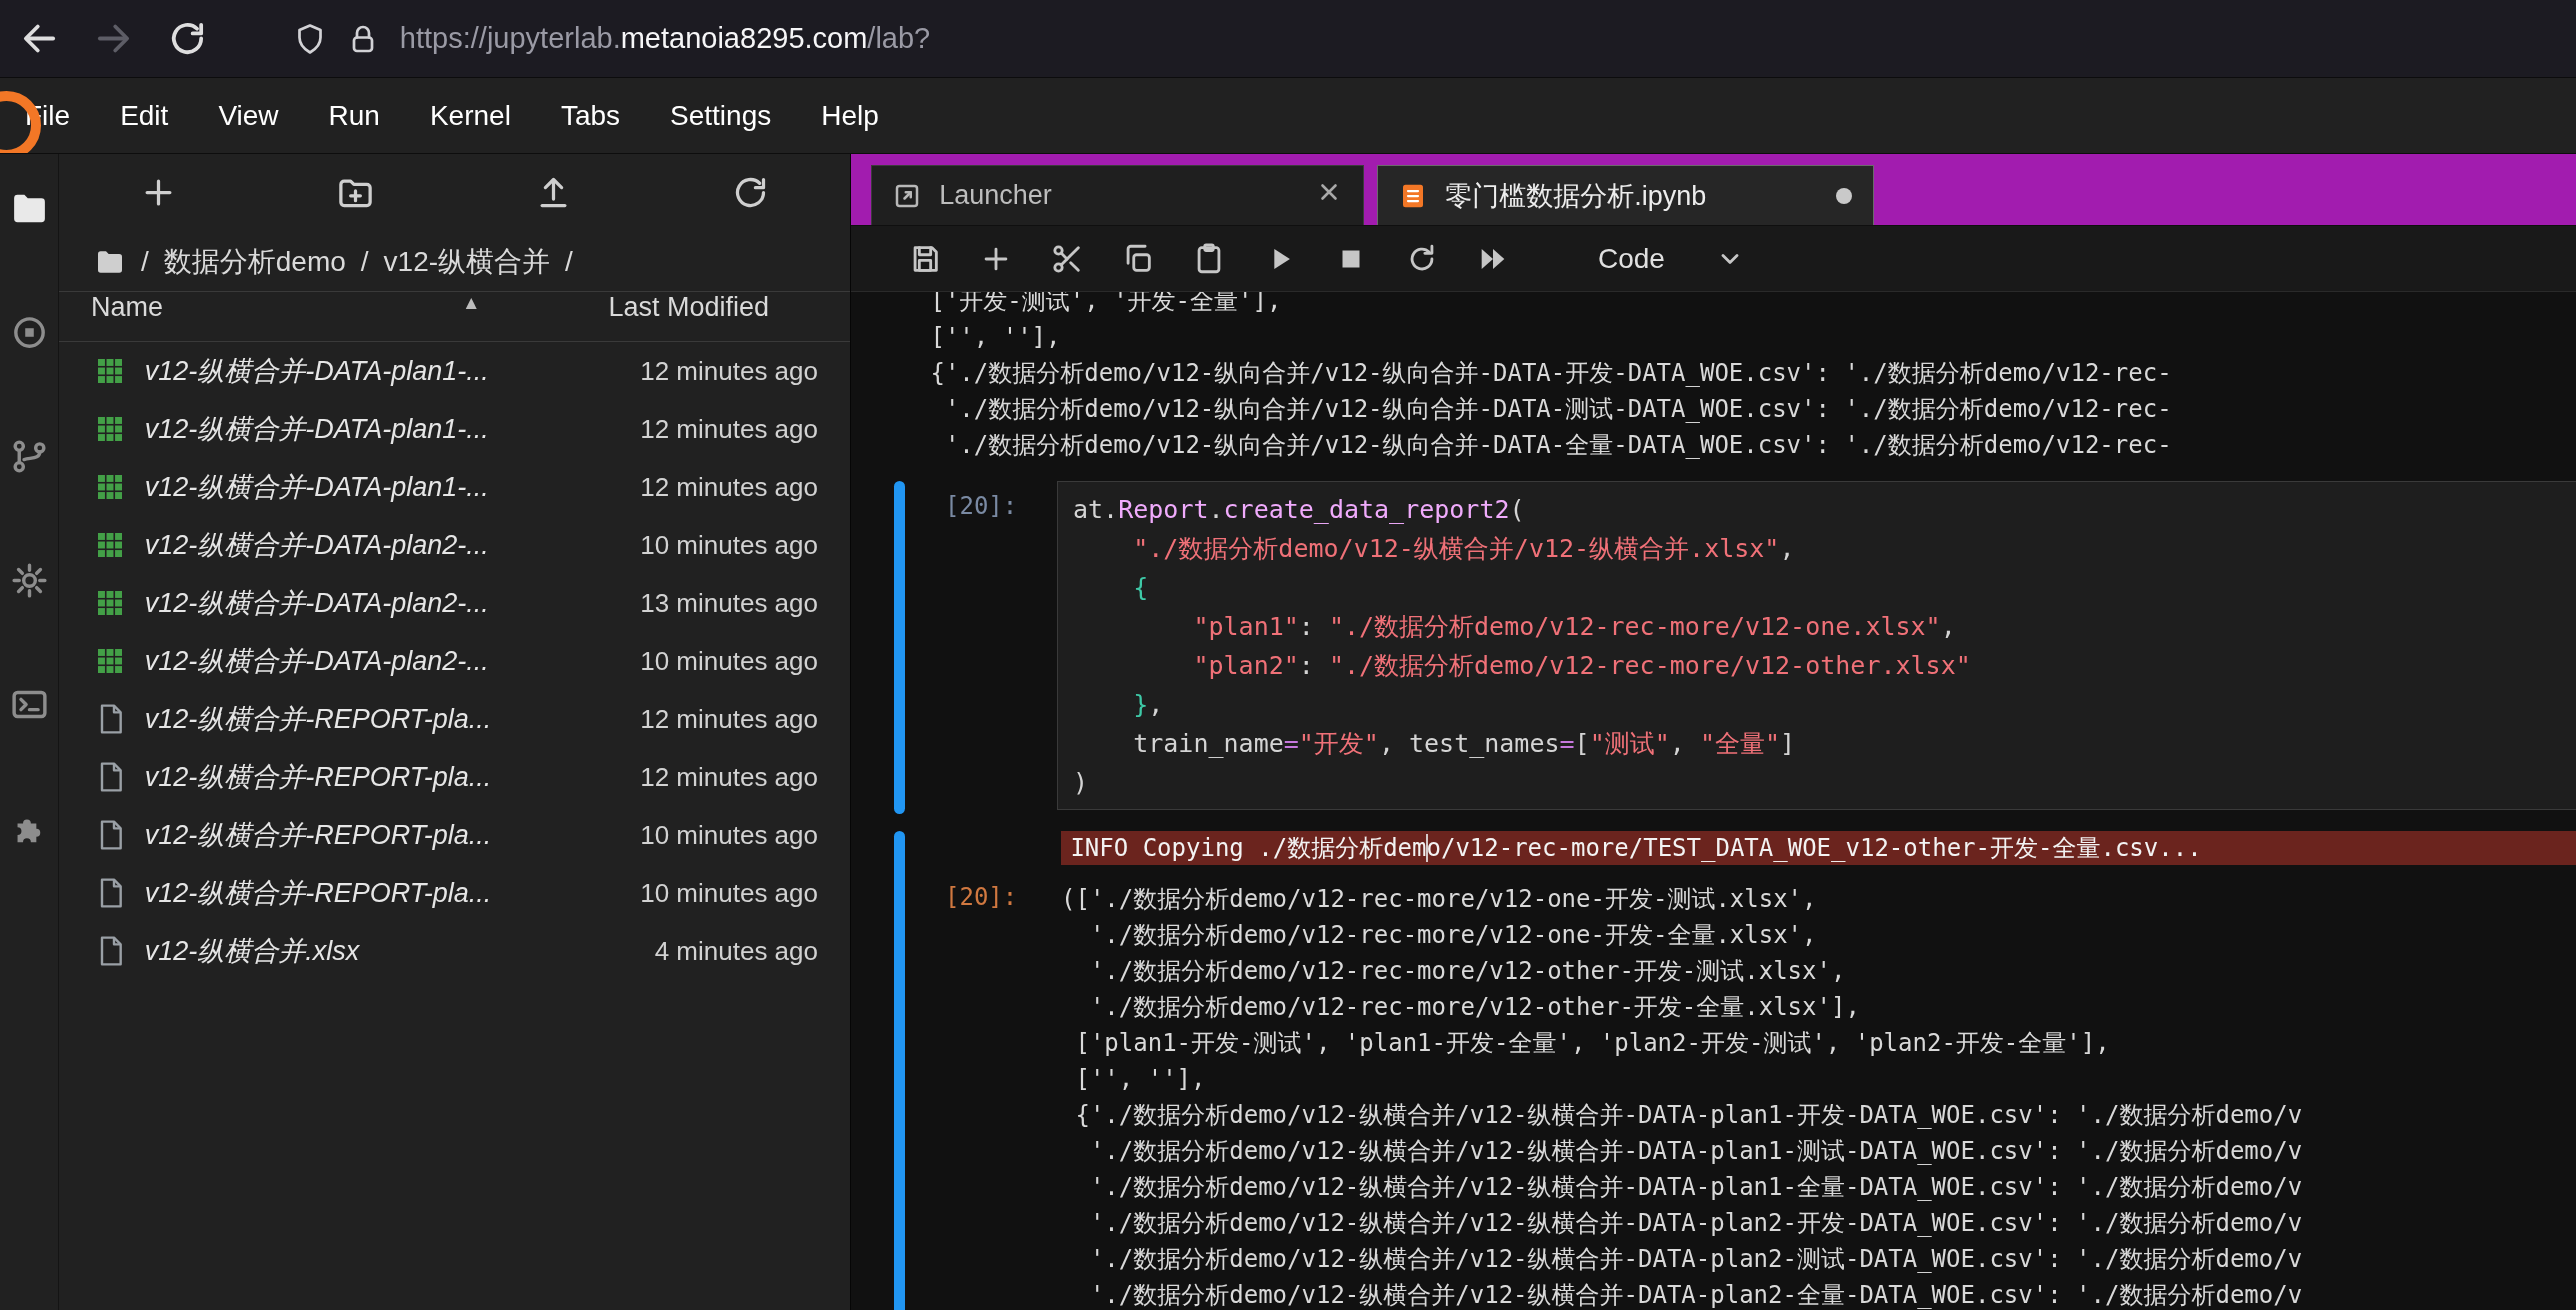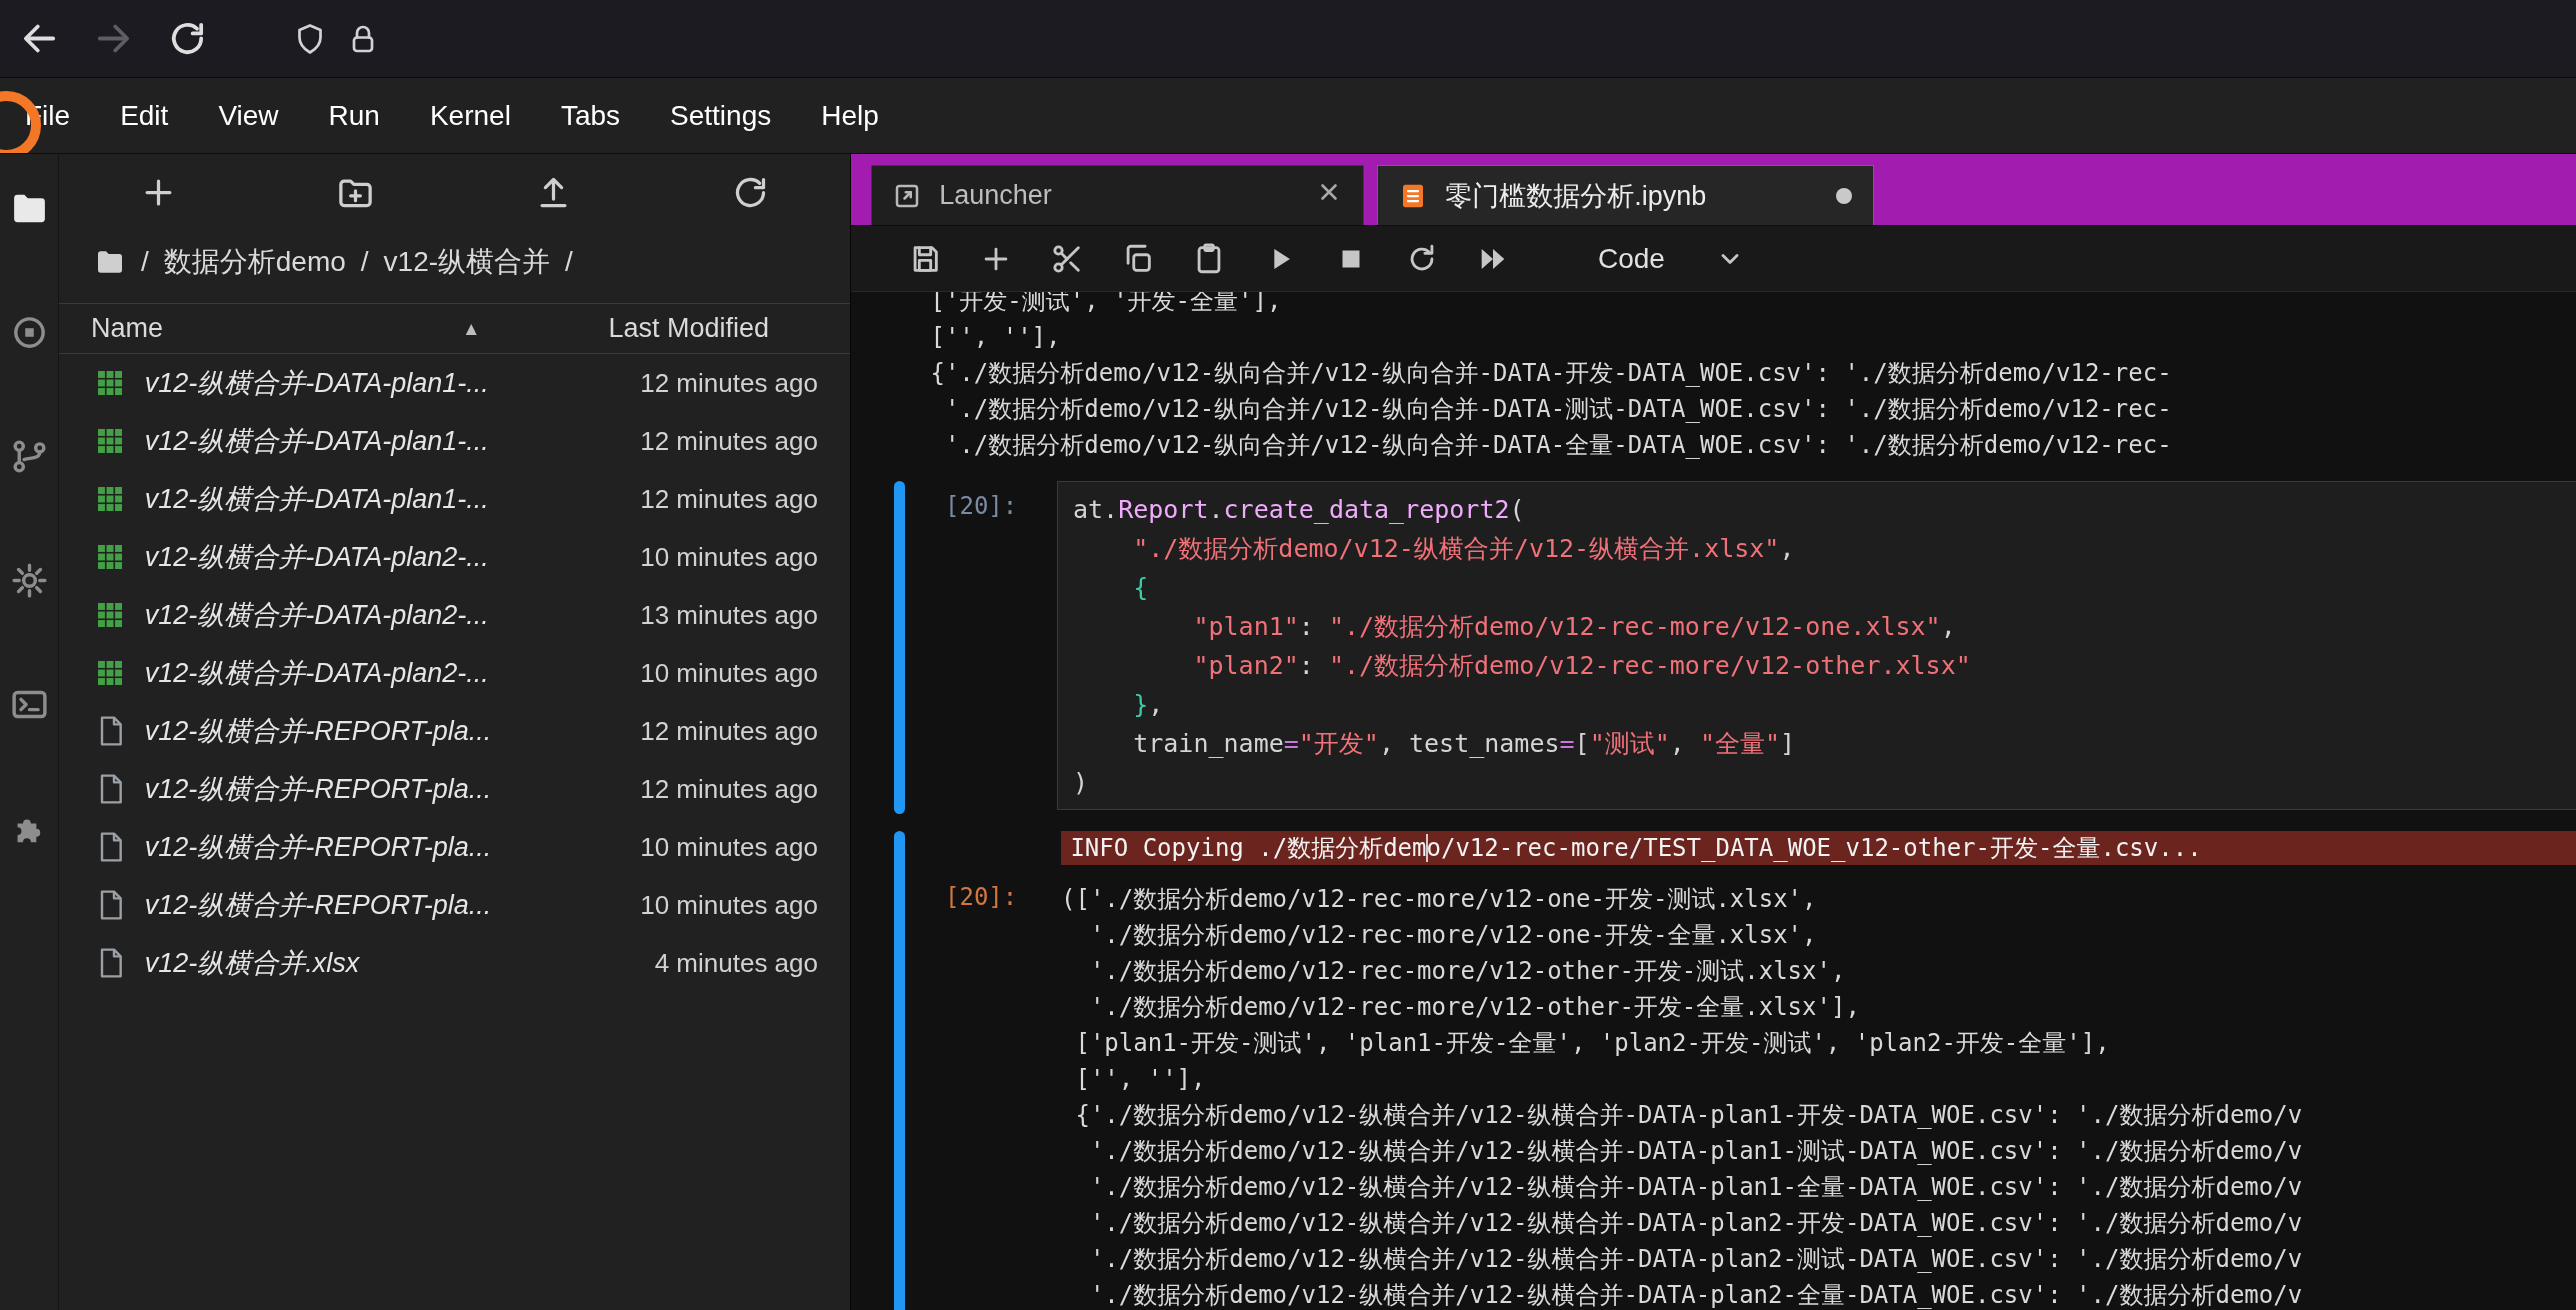--- a/index.html
+++ b/index.html
@@ -35,22 +35,22 @@
   .act-icon.active .fill{fill:#e9e9e9;stroke:none;}
   .act-icon .fillg{fill:#8d8d8d;stroke:none;}
 
   
   .file-browser{width:792px;background:#212121;border-right:1.9px solid #060606;display:flex;flex-direction:column;box-sizing:border-box;}
   .fb-toolbar{height:79px;display:flex;align-items:center;justify-content:space-between;padding:0 80px;}
   .fb-btn svg{width:39px;height:39px;stroke:#cfcfcf;stroke-width:2;fill:none;stroke-linecap:round;stroke-linejoin:round;}
   .fb-breadcrumb{height:58px;display:flex;align-items:center;gap:15px;padding:0 35px;font-size:28px;color:#dadada;}
   .fb-breadcrumb svg{width:32px;height:32px;}
   .crumb{cursor:default;}
-  .fb-header{height:49px;display:flex;align-items:center;padding:0 32px;font-size:27px;color:#dadada;
-    border-top:0.9px solid #3a3a3a;border-bottom:0.9px solid #3a3a3a;margin-top:12px;}
+  .fb-header{height:49px;display:flex;padding:0 32px;font-size:27px;color:#dadada;
+    border-top:0.9px solid #3a3a3a;border-bottom:0.9px solid #3a3a3a;}
   .fb-header .caret{font-size:18.7px;color:#bdbdbd;margin-left:299px;}
   .fb-header .spacer{flex:1;}
   .fb-header .modified{width:309px;text-align:right;padding-right:49px;box-sizing:border-box;}
   .fb-rows{flex:1;overflow:hidden;}
   .fb-row{height:58px;display:flex;align-items:center;padding:0 32px 0 35px;font-size:27px;color:#e6e6e6;}
   .fb-row .ficon{width:32px;height:32px;margin-right:18.7px;flex:none;}
   .fb-row .fname{flex:1;white-space:nowrap;overflow:hidden;font-style:italic;}
   .fb-row .ftime{width:281px;text-align:right;color:#d2d2d2;font-size:26px;white-space:nowrap;}
 
   
@@ -120,20 +120,23 @@
     </div>
     <div class="site-icons">
       <svg viewBox="0 0 24 24">
           <path d="M12 3l7 3v5c0 5-3.5 8-7 10-3.5-2-7-5-7-10V6z"></path>
         </svg>
       <svg viewBox="0 0 24 24">
           <rect x="6" y="11" width="12" height="9" rx="2"></rect>
           <path d="M8 11V8a4 4 0 0 1 8 0v3"></path>
         </svg>
     </div>
+    <div class="url">
+      <span>https://jupyterlab.</span><span class="domain">metanoia8295.com</span><span>/lab?</span>
+    </div>
   </div>
 
   <div class="menu-bar">
     <div class="jlogo"></div>
     <div class="menu-item">File</div>
     <div class="menu-item">Edit</div>
     <div class="menu-item">View</div>
     <div class="menu-item">Run</div>
     <div class="menu-item">Kernel</div>
     <div class="menu-item">Tabs</div>

